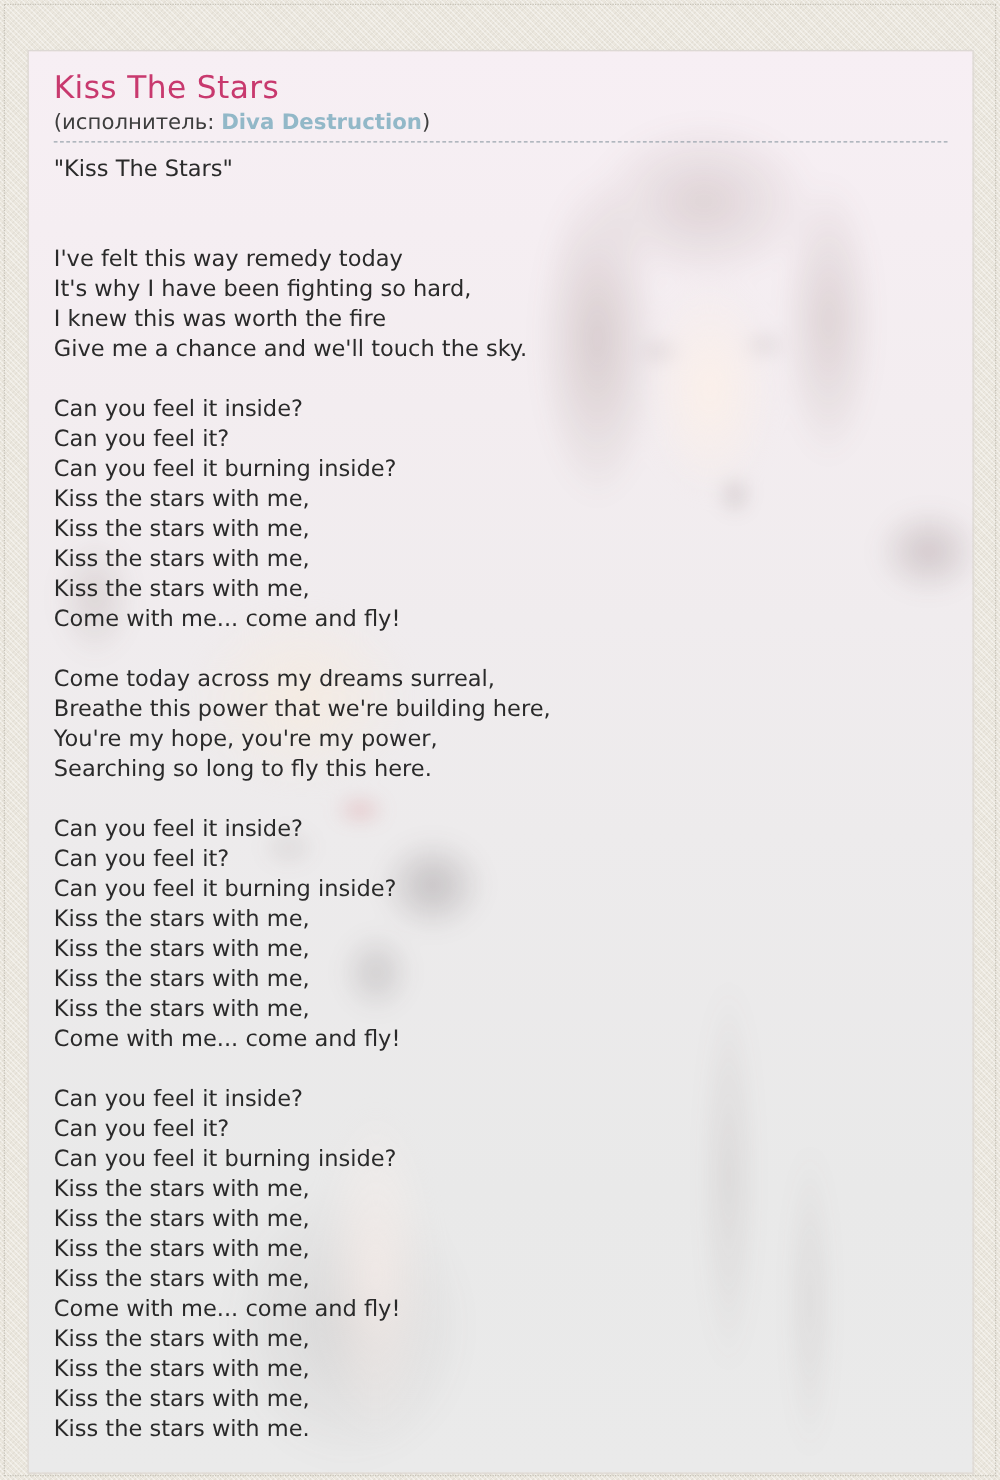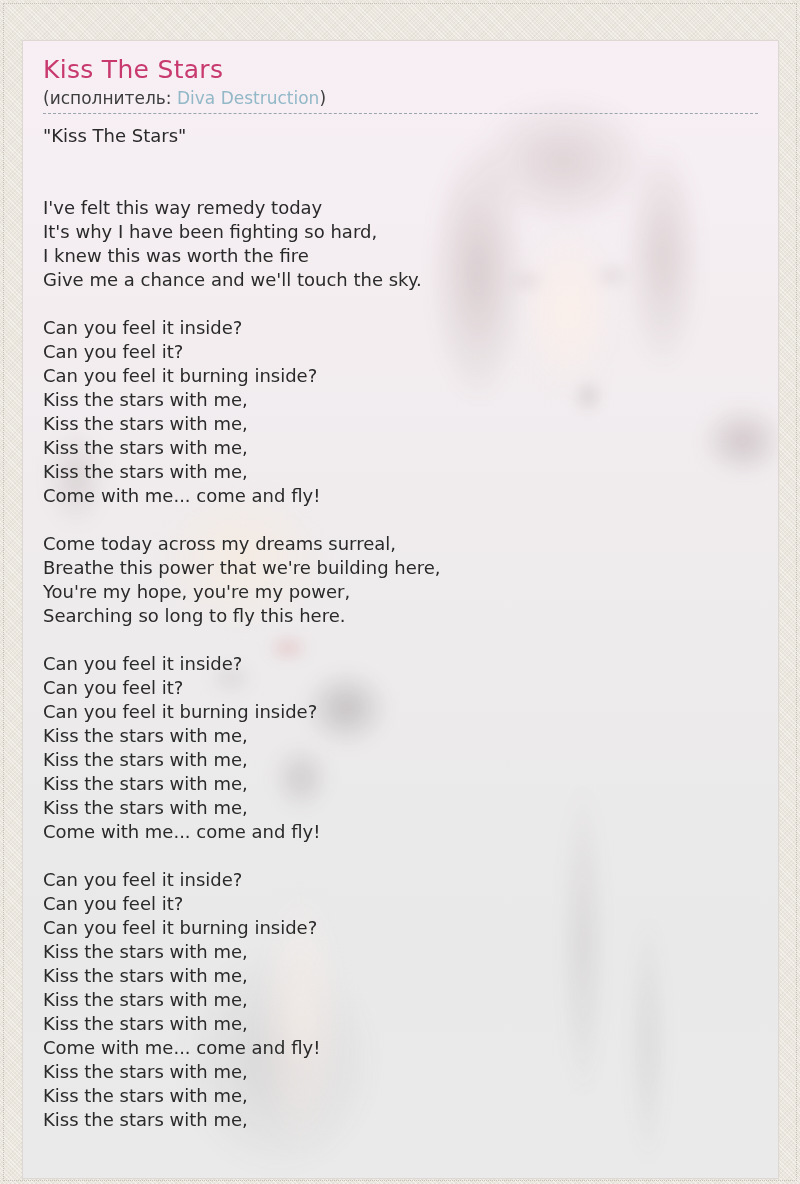--- a/index.html
+++ b/index.html
@@ -84,20 +84,21 @@
     font-size: 17px;
     line-height: 20px;
     color: #3e3e3e;
     padding-bottom: 5px;
     border-bottom: 1px dashed #9aa5ae;
   }
   .artist-line a {
     color: #92b8c8;
     text-decoration: none;
     cursor: pointer;
+    font-weight: bold;
   }
   .lyrics {
     margin-top: 10px;
     font-size: 18px;
     line-height: 24px;
     color: #2a2a2a;
   }
   .lyric-line {
     min-height: 24px;
     white-space: pre;
@@ -153,15 +154,16 @@
         <div class="lyric-line">Can you feel it?</div>
         <div class="lyric-line">Can you feel it burning inside?</div>
         <div class="lyric-line">Kiss the stars with me,</div>
         <div class="lyric-line">Kiss the stars with me,</div>
         <div class="lyric-line">Kiss the stars with me,</div>
         <div class="lyric-line">Kiss the stars with me,</div>
         <div class="lyric-line">Come with me... come and fly!</div>
         <div class="lyric-line">Kiss the stars with me,</div>
         <div class="lyric-line">Kiss the stars with me,</div>
         <div class="lyric-line">Kiss the stars with me,</div>
+        <div class="lyric-line">Kiss the stars with me.</div>
       </div>
   </div>
 </div>
 
 </body></html>

